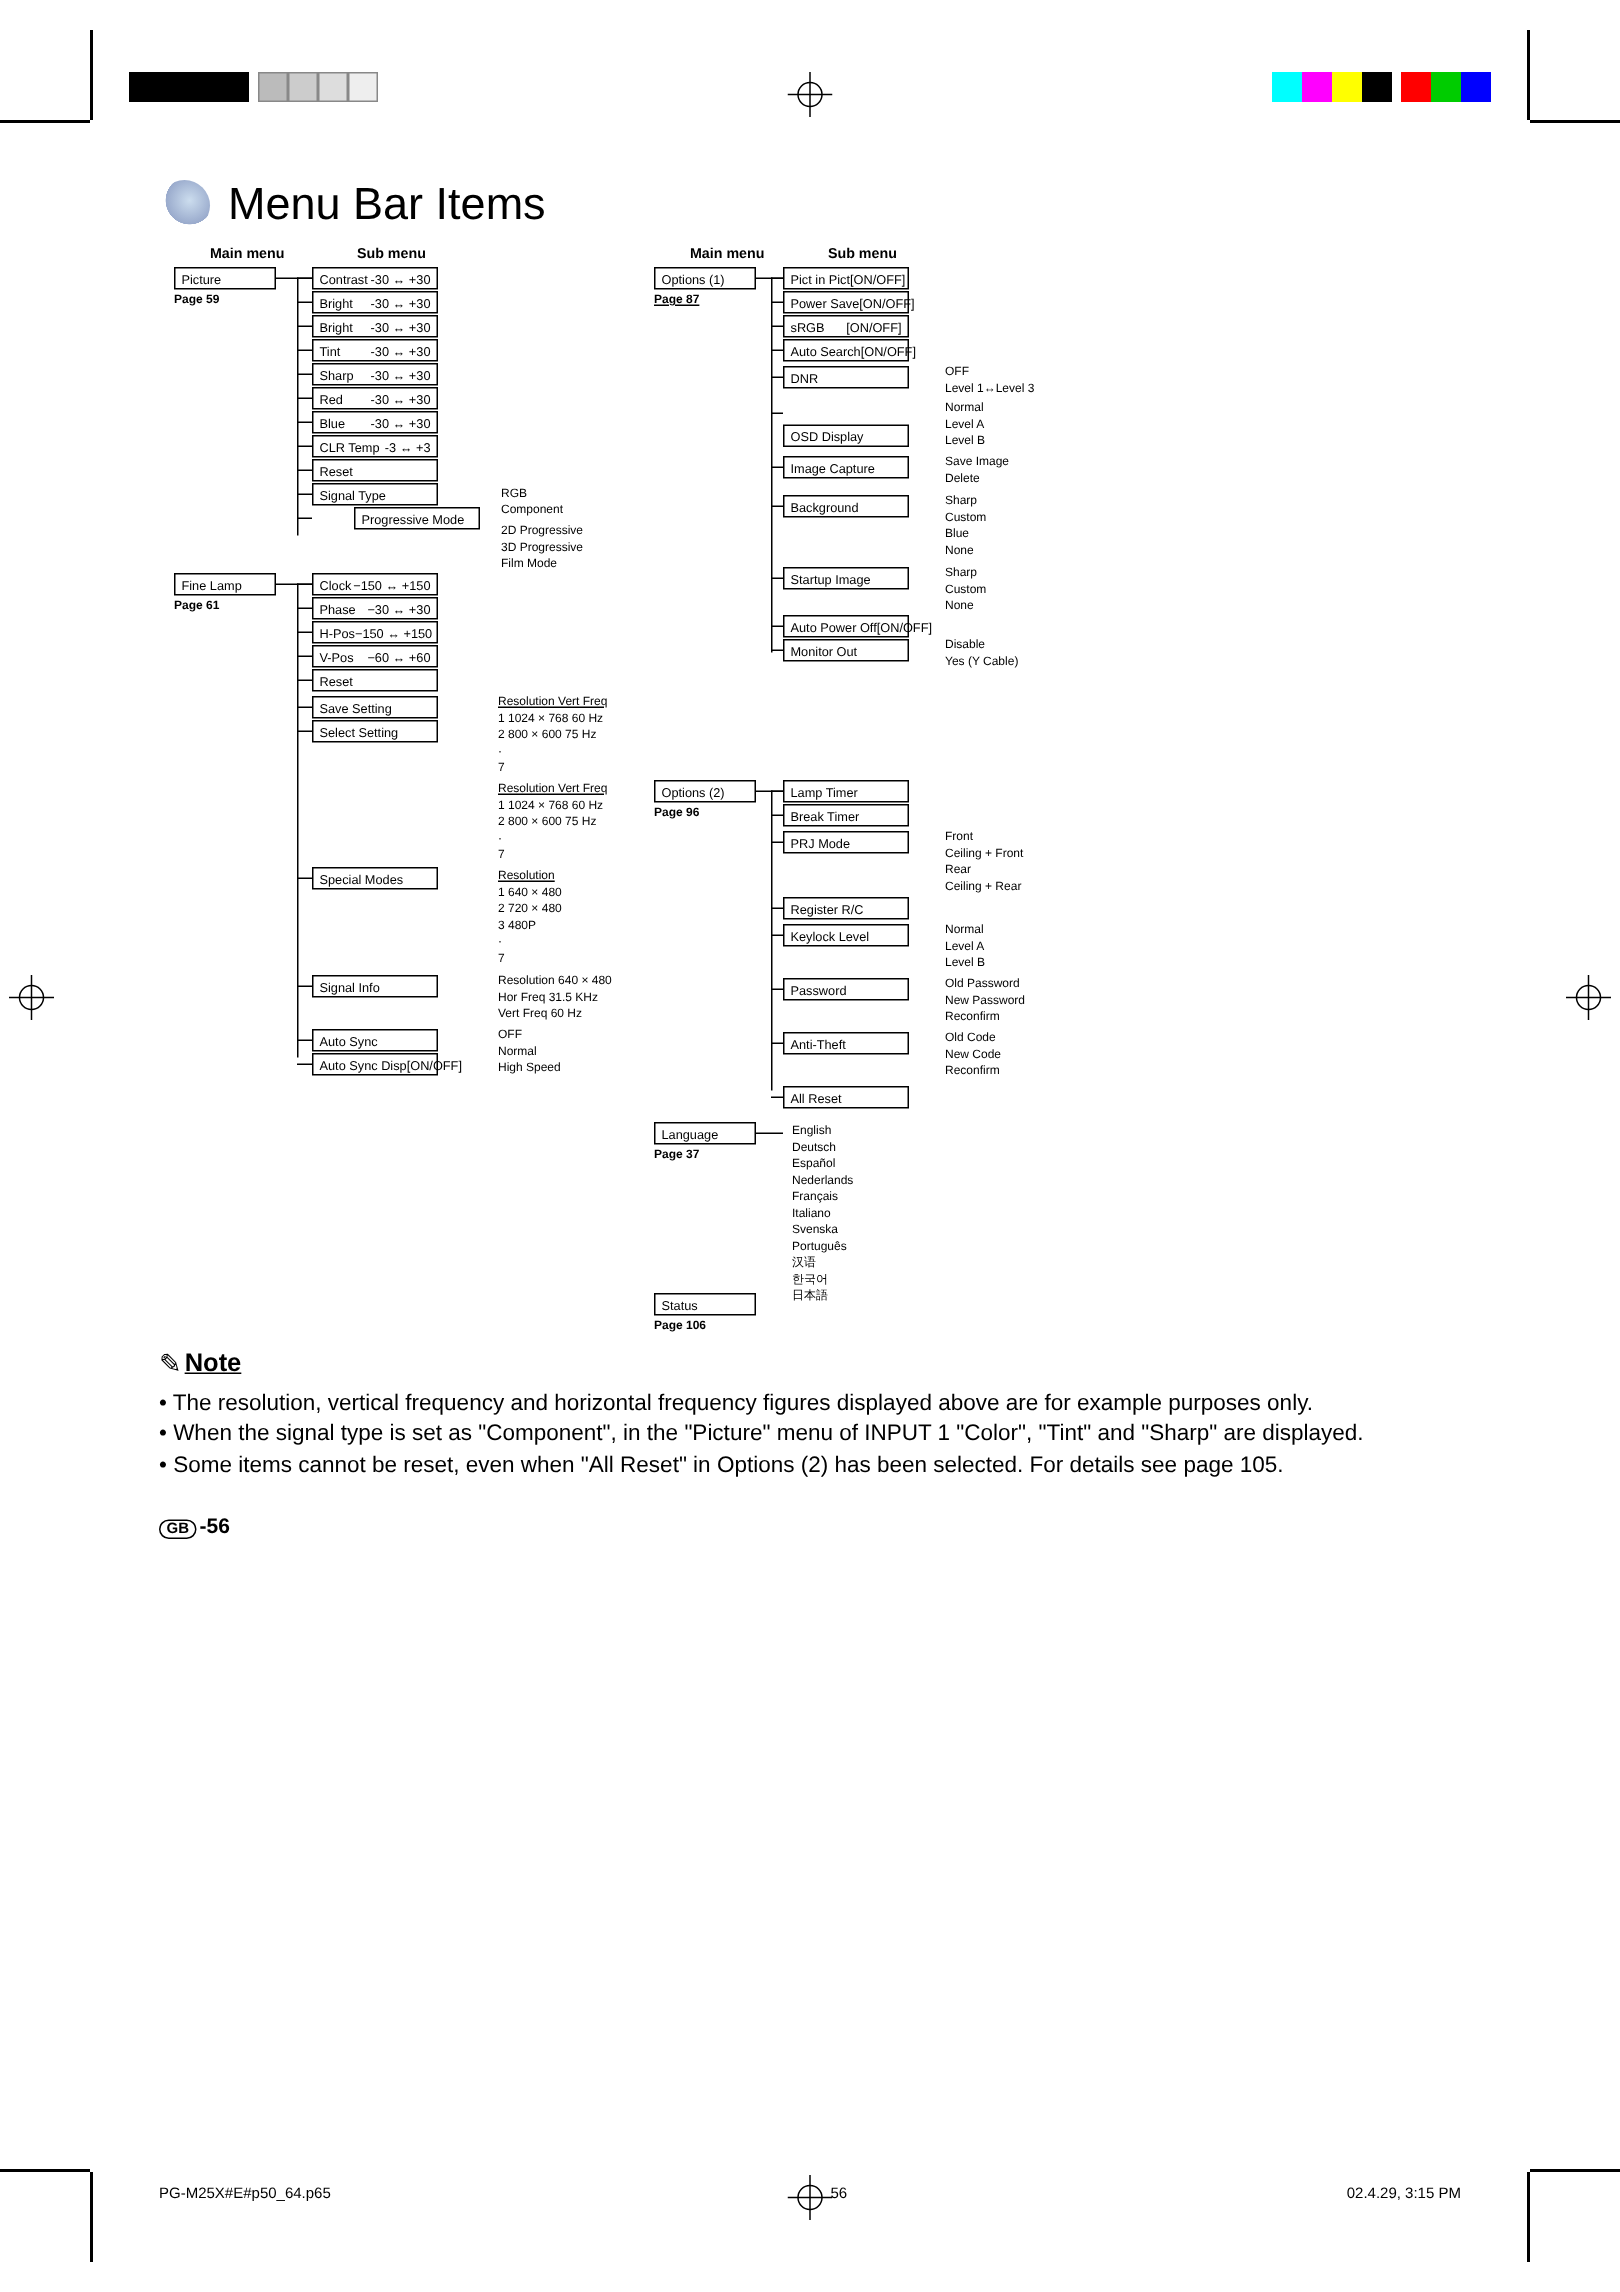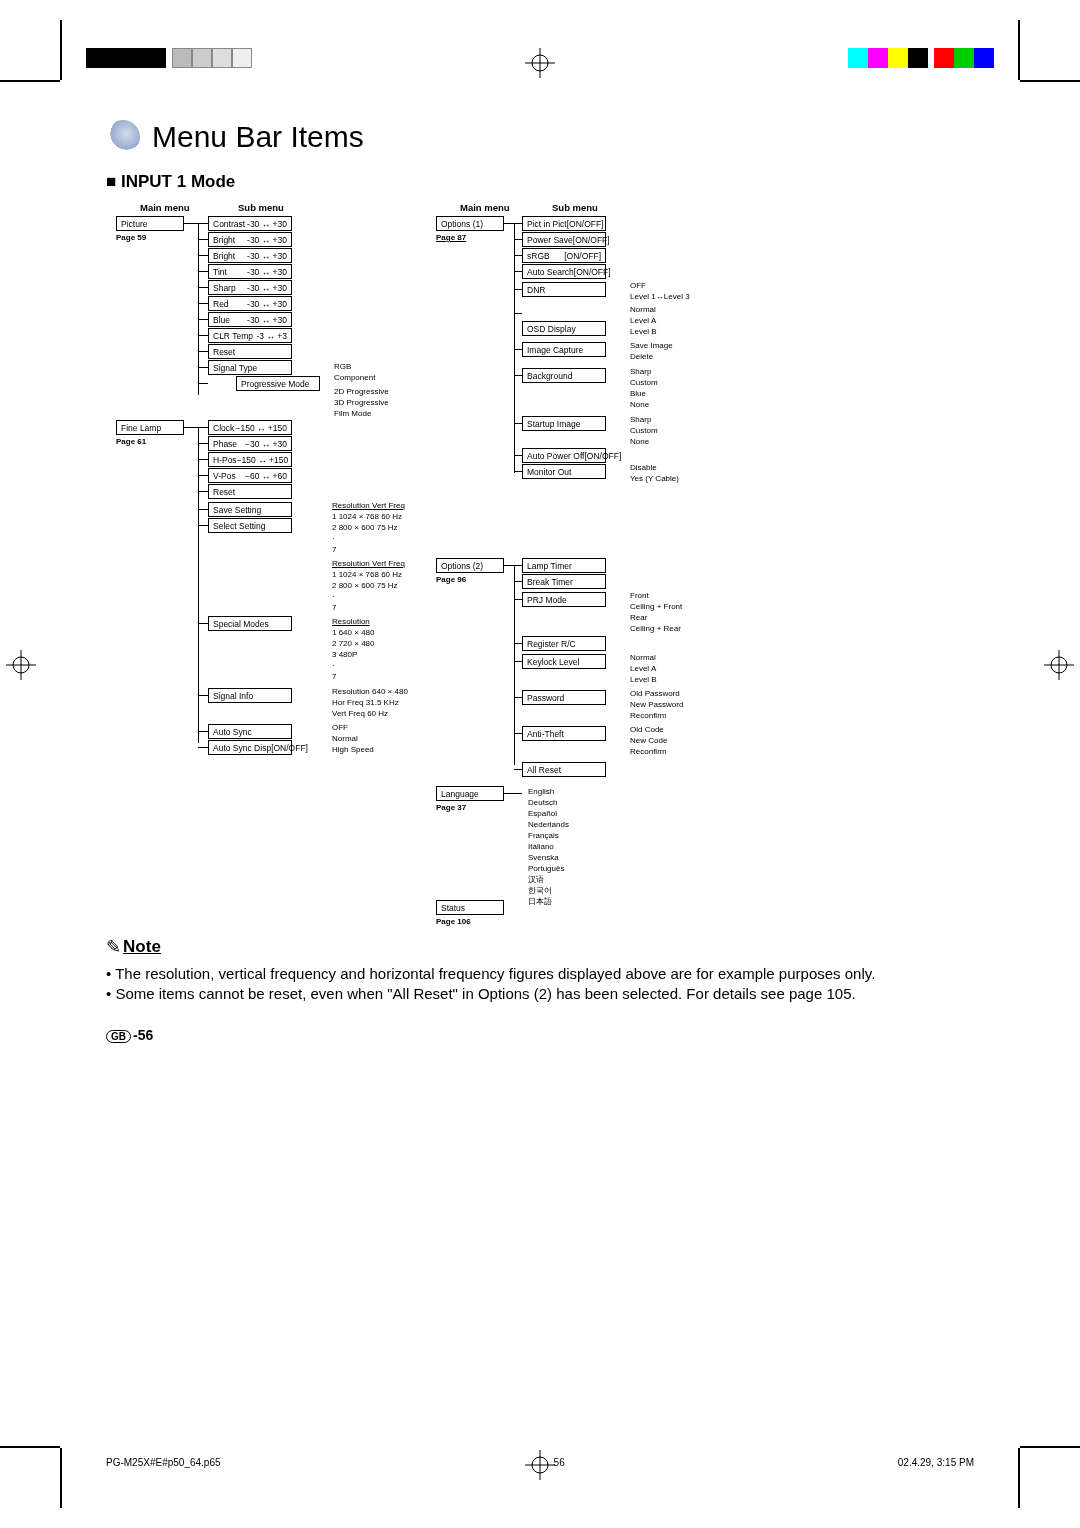--- a/index.html
+++ b/index.html
@@ -144,21 +144,20 @@
       <line x1="0" y1="15" x2="30" y2="15" stroke="#000"></line>
     </svg>
 </div>
 
 <div class="page">
   <div class="title-row">
     <div class="title-icon"></div>
     <h1 class="title">Menu Bar Items</h1>
   </div>
 
-  <div class="mode-head">INPUT 1 Mode</div>
 
   <div class="diagram">
     <div class="col-header hdr-main1">Main menu</div>
     <div class="col-header hdr-sub1">Sub menu</div>
     <div class="col-header hdr-main2">Main menu</div>
     <div class="col-header hdr-sub2">Sub menu</div>
 
     <div class="boxrow" style="left:10px; top:14px;">
       <div class="box main">Picture</div>
     </div>
@@ -514,20 +513,21 @@
     <div class="vline" style="left:408px; top:363px; height:200px;"></div>
     <div class="hline" style="left:398px; top:591px; width:18px;"></div>
   </div>
 
   <div class="note-head">
     <span class="note-icon">✎</span>
     <span class="note-text">Note</span>
   </div>
   <ul class="note-list">
     <li>The resolution, vertical frequency and horizontal frequency figures displayed above are for example purposes only.</li>
+    <li>When the signal type is set as "Component", in the "Picture" menu of INPUT 1 "Color", "Tint" and "Sharp" are displayed.</li>
     <li><span>Some items cannot be reset, even when "All Reset" in Options (2) has been selected. For details see page 105.</span></li>
   </ul>
 
   <div class="page-num">
     <span class="gb-badge">GB</span><span>-56</span>
   </div>
 </div>
 
 <div class="footer">
   <span>PG-M25X#E#p50_64.p65</span>

